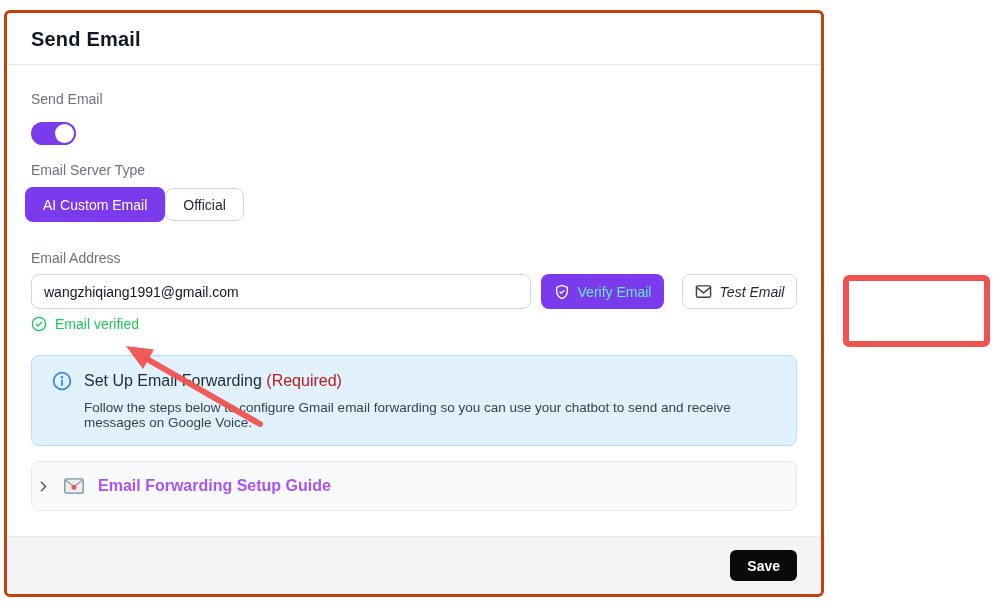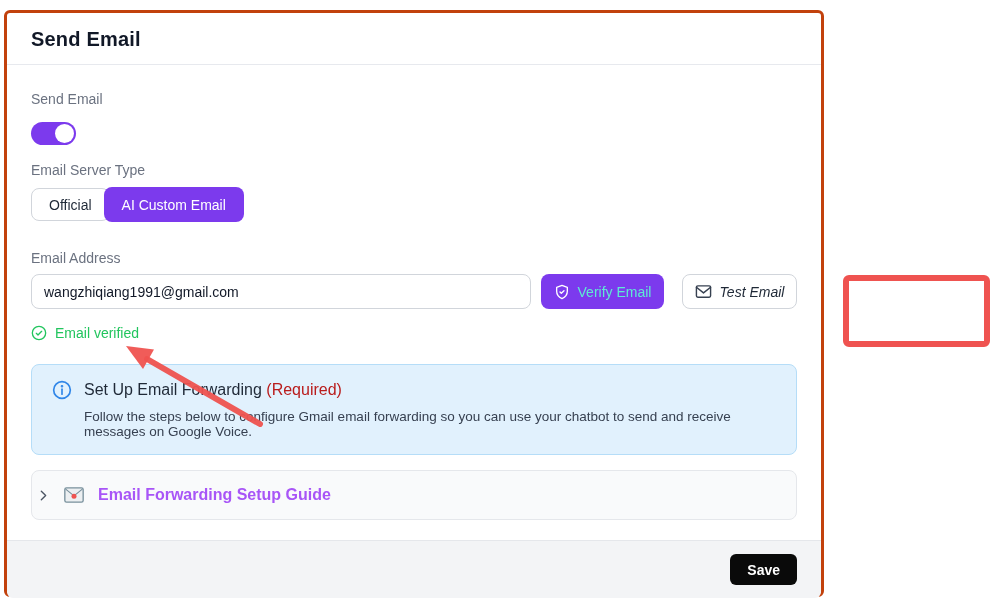--- a/index.html
+++ b/index.html
@@ -35,21 +35,21 @@
   
   .section-email { margin-top: 28px; }
   .email-row { display: flex; align-items: center; margin-top: 8px; }
   .email-input { flex: 1; height: 35px; border: 1px solid #d1d5db; border-radius: 8px;
     padding: 0 12px; font-size: 14px; color: #111827; font-family: "Liberation Sans", sans-serif; outline: none; }
   .btn { display: inline-flex; align-items: center; justify-content: center; gap: 8px;
     height: 35px; border-radius: 8px; font-size: 14px; cursor: pointer; white-space: nowrap; }
   .btn-verify { background: #7c3aed; color: #5eead4; border: none; min-width: 123px; margin-left: 10px; }
   .btn-test { background: #ffffff; color: #1f2937; border: 1px solid #d1d5db; min-width: 115px; margin-left: 18px; font-style: italic; }
 
-  .verified-row { display: flex; align-items: center; gap: 8px; margin-top: 16px;
+  .verified-row { display: flex; align-items: center; gap: 8px; margin-top: 7px;
     font-size: 14px; color: #22c55e; }
 
   
   .info-banner { margin-top: 23px; background: #e1f1fd; border: 1px solid #b5ddf8;
     border-radius: 8px; padding: 15px 20px; }
   .info-title-row { display: flex; align-items: center; gap: 12px; }
   .info-title { font-size: 16px; color: #1f2937; }
   .info-required { color: #b91c1c; }
   .info-desc { margin: 9px 0 0 32px; font-size: 13.5px; color: #374151; }
 
@@ -82,22 +82,22 @@
   <div class="card-body">
 
     <div class="field-label">Send Email</div>
     <button class="toggle" aria-checked="true" role="switch">
       <span class="toggle-knob"></span>
     </button>
 
     <div class="section-server">
       <div class="field-label">Email Server Type</div>
       <div class="seg">
+        <button class="seg-btn seg-custom">AI Custom Email</button>
         <button class="seg-btn seg-official">Official</button>
-        <button class="seg-btn seg-custom">AI Custom Email</button>
       </div>
     </div>
 
     <div class="section-email">
       <div class="field-label">Email Address</div>
       <div class="email-row">
         <input class="email-input" type="text" value="wangzhiqiang1991@gmail.com" style="">
         <button class="btn btn-verify">
           <span class="icon">
             <svg width="16" height="16" viewBox="0 0 24 24" fill="none" stroke="#ffffff" stroke-width="2" stroke-linecap="round" stroke-linejoin="round">

